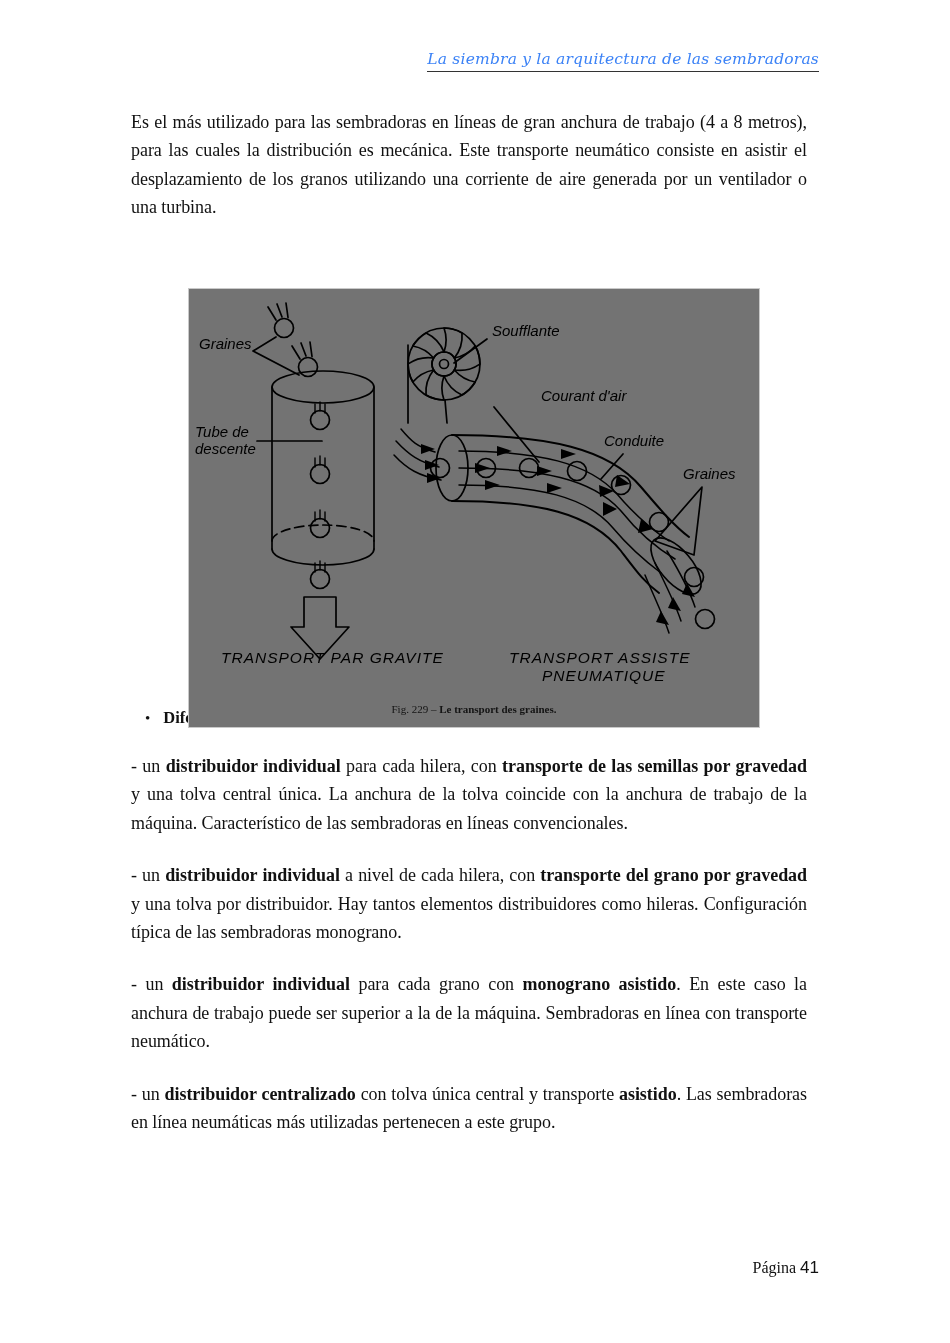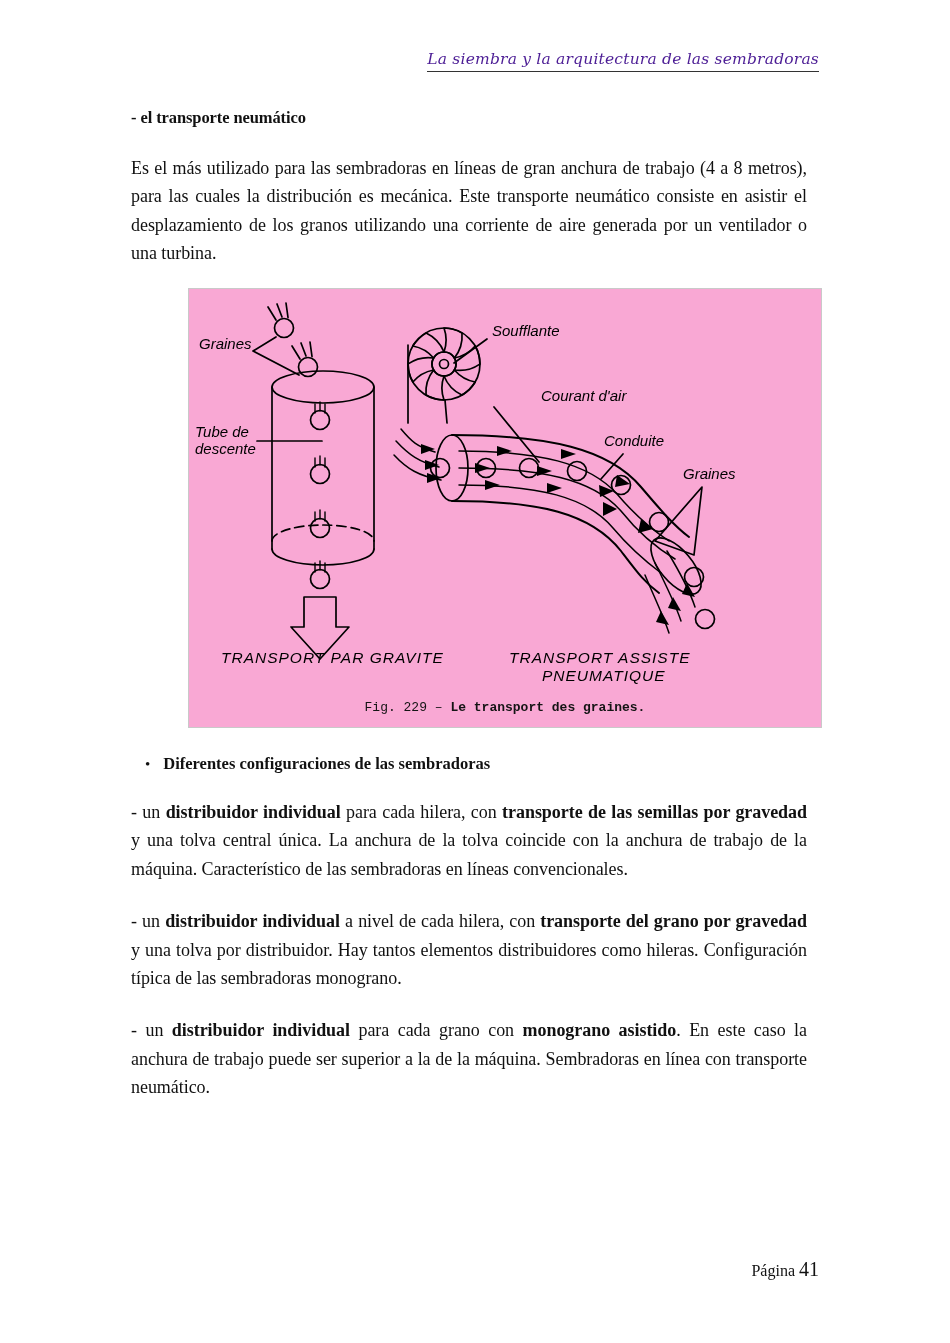--- a/index.html
+++ b/index.html
@@ -23,21 +23,21 @@
     left: 131px;
     width: 688px;
     text-align: right;
   }
   .page-header .hdr-text {
     display: inline-block;
     font-family: "DejaVu Serif", "Liberation Serif", serif;
     font-style: italic;
     font-size: 15.5px;
     letter-spacing: 0.2px;
-    color: #4c1d95;
+    color: #3b82f6;
     border-bottom: 1.3px solid #333;
     padding-bottom: 3px;
     white-space: nowrap;
   }
 
   
   .content {
     position: absolute;
     left: 131px;
     top: 108px;
@@ -74,79 +74,79 @@
   .bullet-heading .btext {
     font-size: 16.5px;
     font-weight: bold;
   }
 
   
   .figure-box {
     position: absolute;
     left: 188px;
     top: 288px;
-    width: 634px;
+    width: 572px;
     height: 440px;
     border: 1.5px solid #c9c9c9;
-    background: #f9a8d4;
+    background: #737373;
     box-sizing: border-box;
   }
   .figure-box svg { display: block; }
 
   .fig-caption {
     position: absolute;
     left: 0;
     right: 0;
     bottom: 12px;
     text-align: center;
-    font-family: Liberation Mono, monospace;
-    font-size: 13px;
+    font-family: Liberation Serif, serif;
+    font-size: 11px;
     color: #141414;
   }
   .fig-caption b { font-weight: bold; }
 
   
   .page-footer {
     position: absolute;
     left: 131px;
     top: 1258px;
     width: 688px;
     text-align: right;
     font-size: 16px;
   }
   .page-footer .pg-num {
-    font-family: Liberation Serif, serif;
-    font-size: 20px;
+    font-family: Liberation Sans, sans-serif;
+    font-size: 17px;
   }
 </style>
 </head>
 <body>
 
 <div class="page-header">
   <span class="hdr-text">La siembra y la arquitectura de las sembradoras</span>
 </div>
 
 <div class="content">
 
-  <h3 class="sub-heading">- el transporte neumático</h3>
 
   <p class="body-par">Es el más utilizado para las sembradoras en líneas de gran anchura de trabajo (4 a 8 metros), para las cuales la distribución es mecánica. Este transporte neumático consiste en asistir el desplazamiento de los granos utilizando una corriente de aire generada por un ventilador o una turbina.</p>
 
   <div style="height:462px;"></div>
 
   <div class="bullet-heading">
     <span class="dot">•</span>
     <span class="btext">Diferentes configuraciones de las sembradoras</span>
   </div>
 
 
   <div>
     <p class="body-par"><span>- un </span><b>distribuidor individual</b><span> para cada hilera, con </span><b>transporte de las semillas por gravedad</b><span> y una tolva central única. La anchura de la tolva coincide con la anchura de trabajo de la máquina. Característico de las sembradoras en líneas convencionales.</span></p>
     <p class="body-par"><span>- un </span><b>distribuidor individual</b><span> a nivel de cada hilera, con </span><b>transporte del grano por gravedad</b><span> y una tolva por distribuidor. Hay tantos elementos distribuidores como hileras. Configuración típica de las sembradoras monograno.</span></p>
     <p class="body-par"><span>- un </span><b>distribuidor individual</b><span> para cada grano con </span><b>monograno asistido</b><span>. En este caso la anchura de trabajo puede ser superior a la de la máquina. Sembradoras en línea con transporte neumático.</span></p>
+    <p class="body-par"><span>- un </span><b>distribuidor centralizado</b><span> con tolva única central y transporte </span><b>asistido</b><span>. Las sembradoras en línea neumáticas más utilizadas pertenecen a este grupo.</span></p>
   </div>
 
 </div>
 
 <div class="figure-box">
   <svg width="569" height="437" viewBox="0 0 569 437" xmlns="http://www.w3.org/2000/svg">
     <g fill="none" stroke="#000" stroke-width="1.7" stroke-linecap="round" stroke-linejoin="round">
 
       <g>
         <circle cx="95" cy="39" r="9.5"></circle>

